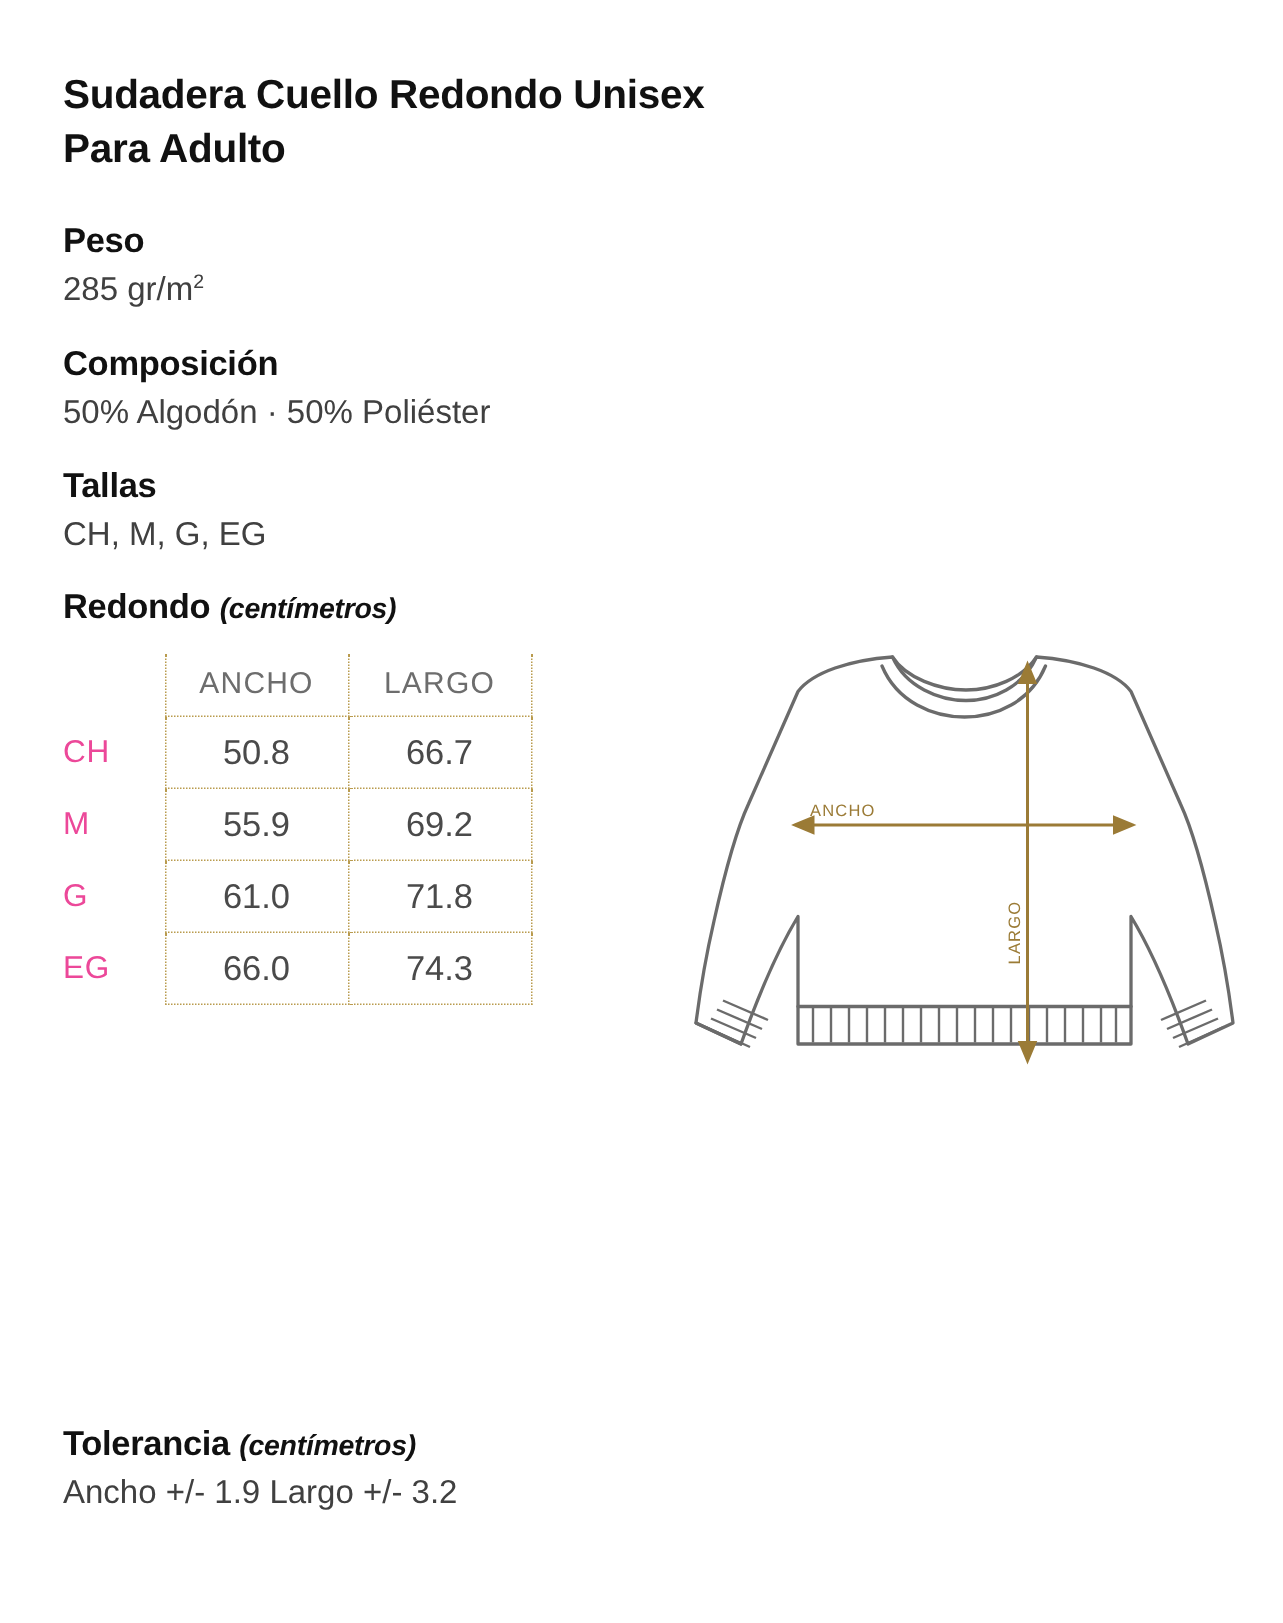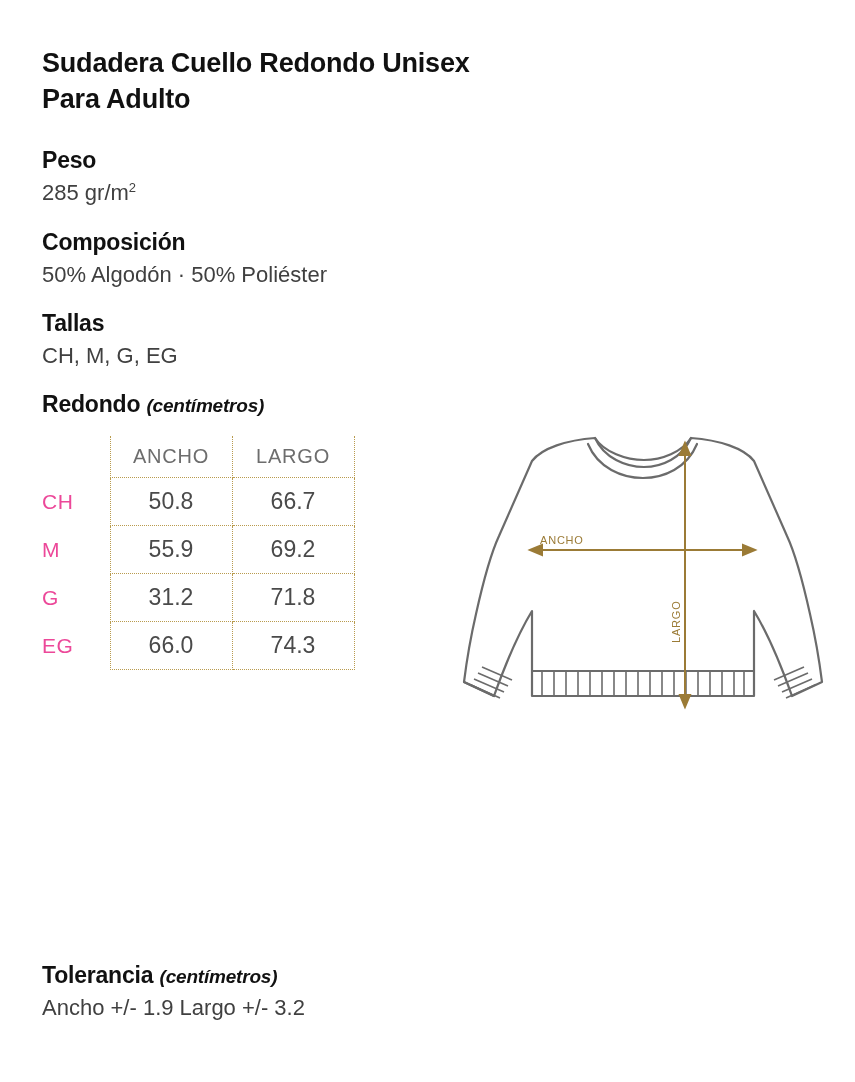--- a/index.html
+++ b/index.html
@@ -28,21 +28,21 @@
     margin: 0 0 30px 0;
     max-width: 480px;
   }
   .section {
     margin-bottom: 22px;
   }
   .section-head {
     font-size: 23px;
     font-weight: bold;
     color: #111111;
-    margin: 16px 0 6px 0;
+    margin: 3px 0 6px 0;
     letter-spacing: -0.2px;
   }
   .section-head .unit {
     font-size: 19px;
     font-style: italic;
     font-weight: bold;
     color: #111111;
   }
   .section-body {
     font-size: 22px;
@@ -164,21 +164,21 @@
         <td class="cell">50.8</td>
         <td class="cell">66.7</td>
       </tr>
       <tr>
         <td class="rowlabel">M</td>
         <td class="cell">55.9</td>
         <td class="cell">69.2</td>
       </tr>
       <tr>
         <td class="rowlabel">G</td>
-        <td class="cell">31.2</td>
+        <td class="cell">61.0</td>
         <td class="cell">71.8</td>
       </tr>
       <tr>
         <td class="rowlabel">EG</td>
         <td class="cell">66.0</td>
         <td class="cell">74.3</td>
       </tr>
     </tbody>
       </table>
 

